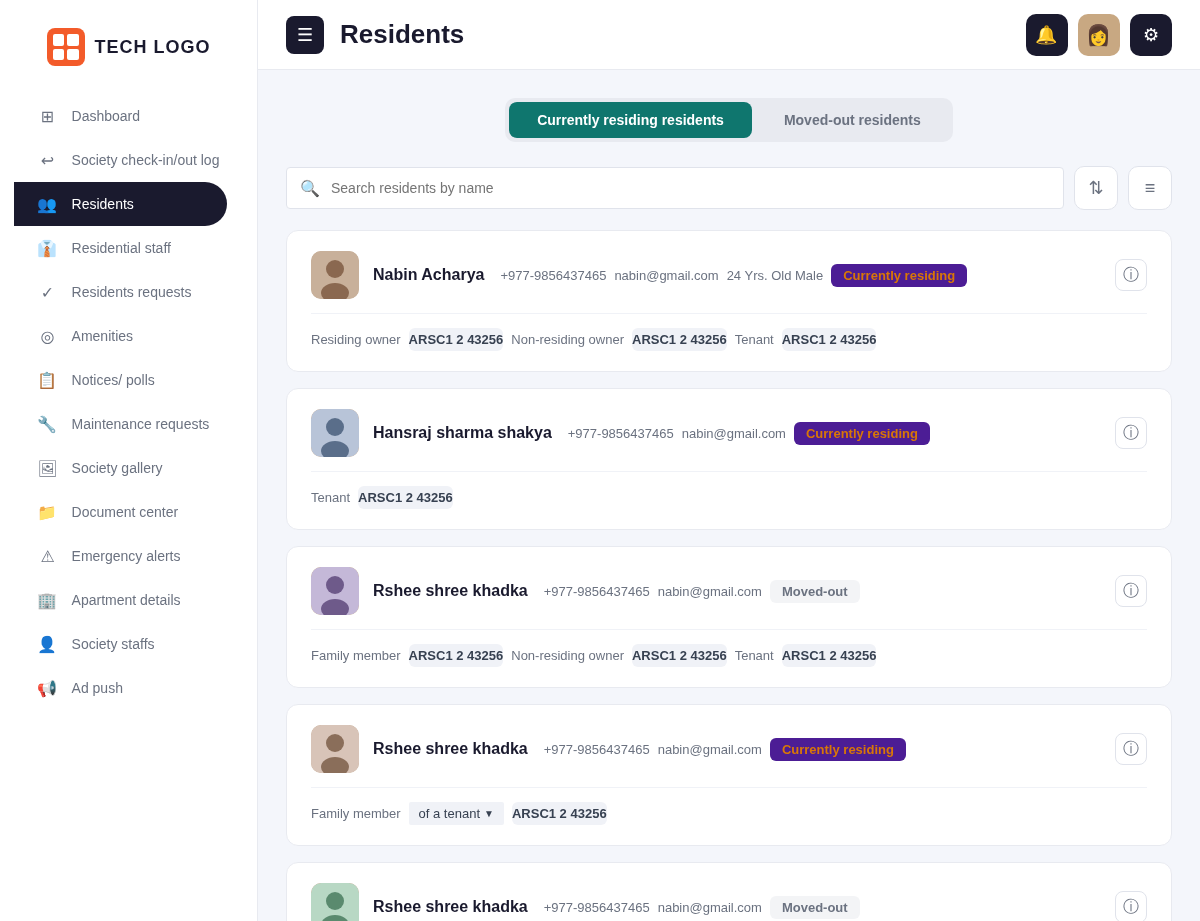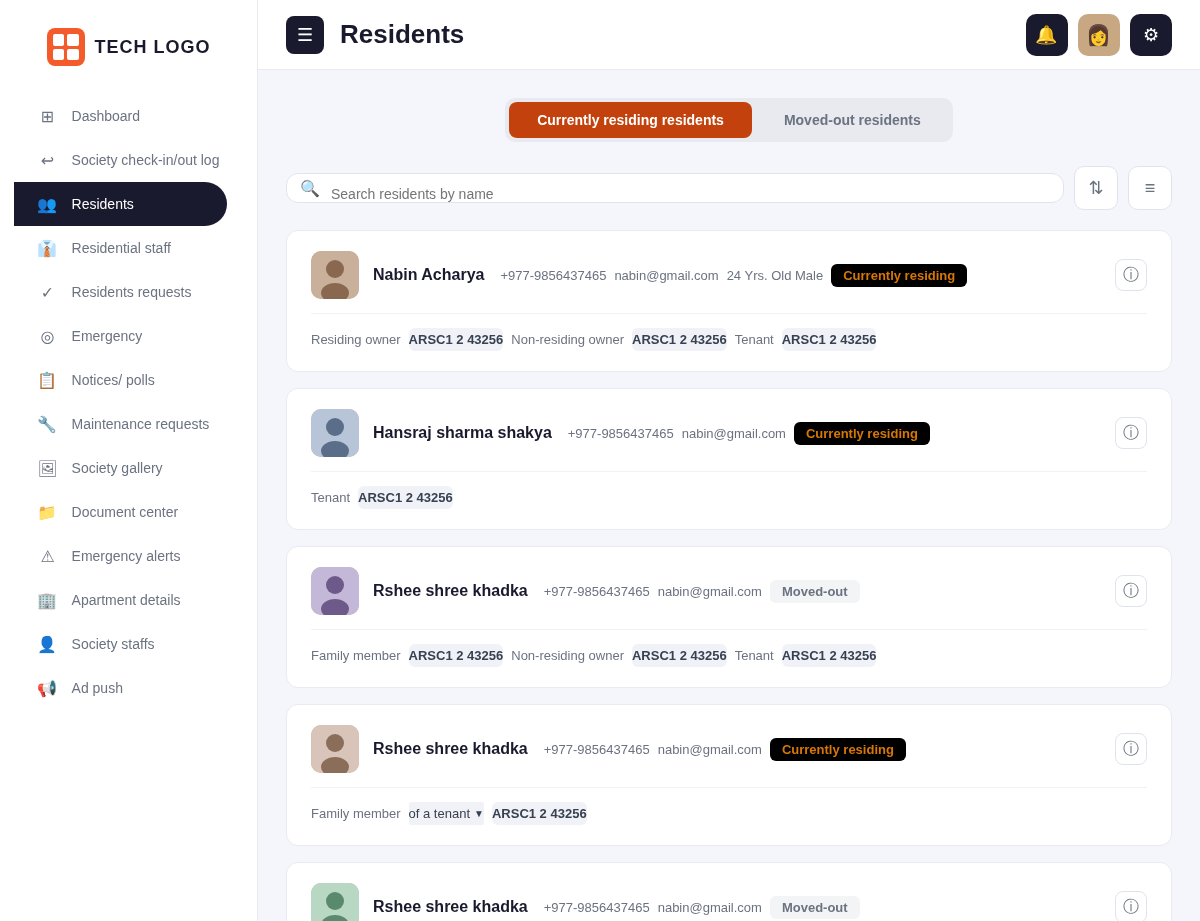--- a/index.html
+++ b/index.html
@@ -162,44 +162,44 @@
     .tab-btn {
       padding: 10px 28px;
       border-radius: 8px;
       font-size: 14px;
       font-weight: 600;
       cursor: pointer;
       border: none;
       transition: all 0.15s;
     }
     .tab-btn.active {
-      background: #c2410c;
+      background: #0f766e;
       color: #fff;
     }
     .tab-btn:not(.active) {
       background: transparent;
       color: #6b7280;
     }
 
     
     .search-row {
       display: flex;
       align-items: center;
       gap: 10px;
       margin-bottom: 20px;
     }
     .search-wrapper {
       flex: 1;
       position: relative;
     }
     .search-input {
       width: 100%;
-      padding: 12px 16px 0 44px;
+      padding: 12px 16px 12px 44px;
       border: 1.5px solid #e0e3eb;
-      border-radius: 12px;
+      border-radius: 4px;
       font-size: 14px;
       color: #6b7280;
       background: #fff;
       outline: none;
     }
     .search-icon-pos {
       position: absolute;
       left: 14px;
       top: 50%;
       transform: translateY(-50%);
@@ -259,21 +259,21 @@
       font-size: 13px;
       color: #6b7280;
     }
     .badge {
       padding: 4px 12px;
       border-radius: 6px;
       font-size: 13px;
       font-weight: 600;
     }
     .badge-residing {
-      background: #000000;
+      background: #4c1d95;
       color: #d97706;
     }
     .badge-moved-out {
       background: #f3f4f6;
       color: #6b7280;
     }
     .info-btn {
       width: 32px; height: 32px;
       border-radius: 8px;
       border: 1.5px solid #e0e3eb;
@@ -304,21 +304,21 @@
       color: #374151;
       font-size: 13px;
       font-weight: 600;
     }
     .of-tenant-tag {
       display: flex;
       align-items: center;
       gap: 4px;
       background: #f0f2f7;
       border-radius: 2px;
-      padding: 4px 0;
+      padding: 4px 10px;
       font-size: 13px;
       color: #374151;
       cursor: pointer;
     }
     .of-tenant-tag .chevron { font-size: 10px; }
 
     .age-gender {
       font-size: 13px;
       color: #6b7280;
     }
@@ -352,21 +352,21 @@
       <div class="nav-item">
     <span class="nav-icon">👔</span>
     <span>Residential staff</span>
   </div>
       <div class="nav-item">
     <span class="nav-icon">✓</span>
     <span>Residents requests</span>
   </div>
       <div class="nav-item">
     <span class="nav-icon">◎</span>
-    <span>Emergency</span>
+    <span>Amenities</span>
   </div>
       <div class="nav-item">
     <span class="nav-icon">📋</span>
     <span>Notices/ polls</span>
   </div>
       <div class="nav-item">
     <span class="nav-icon">🔧</span>
     <span>Maintenance requests</span>
   </div>
       <div class="nav-item">

